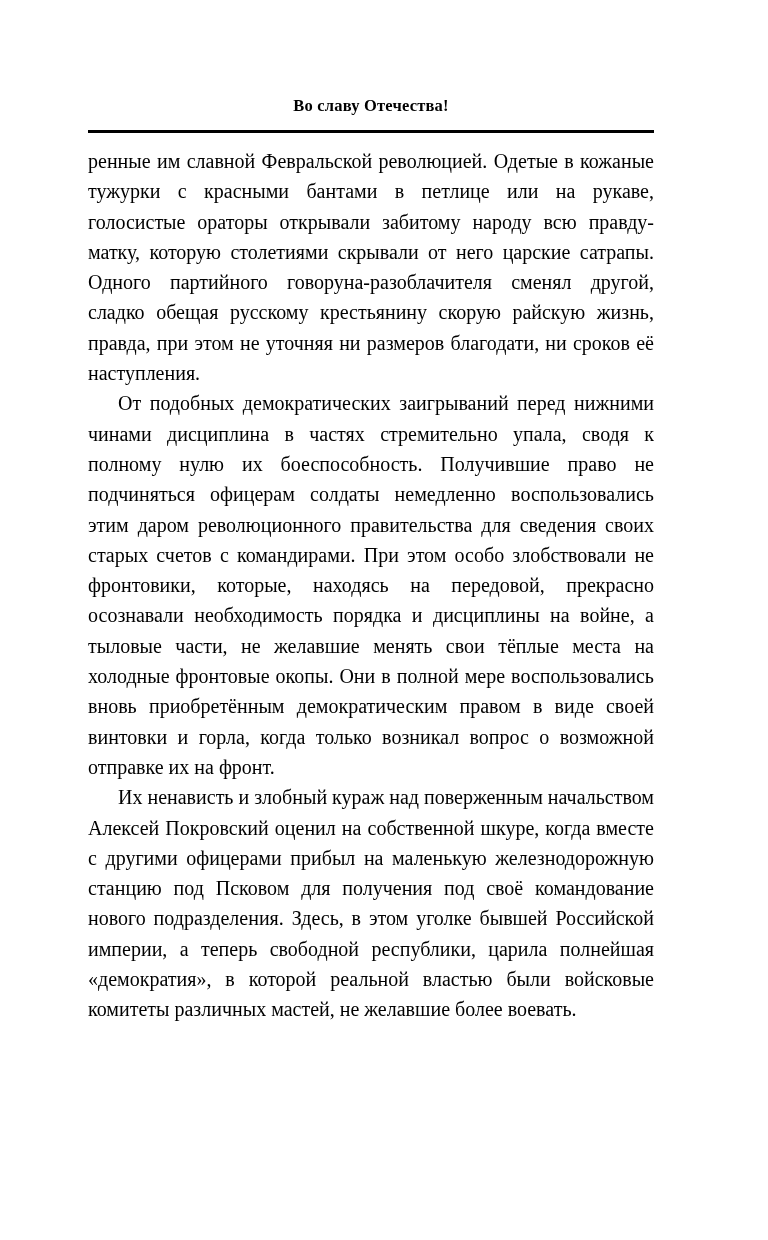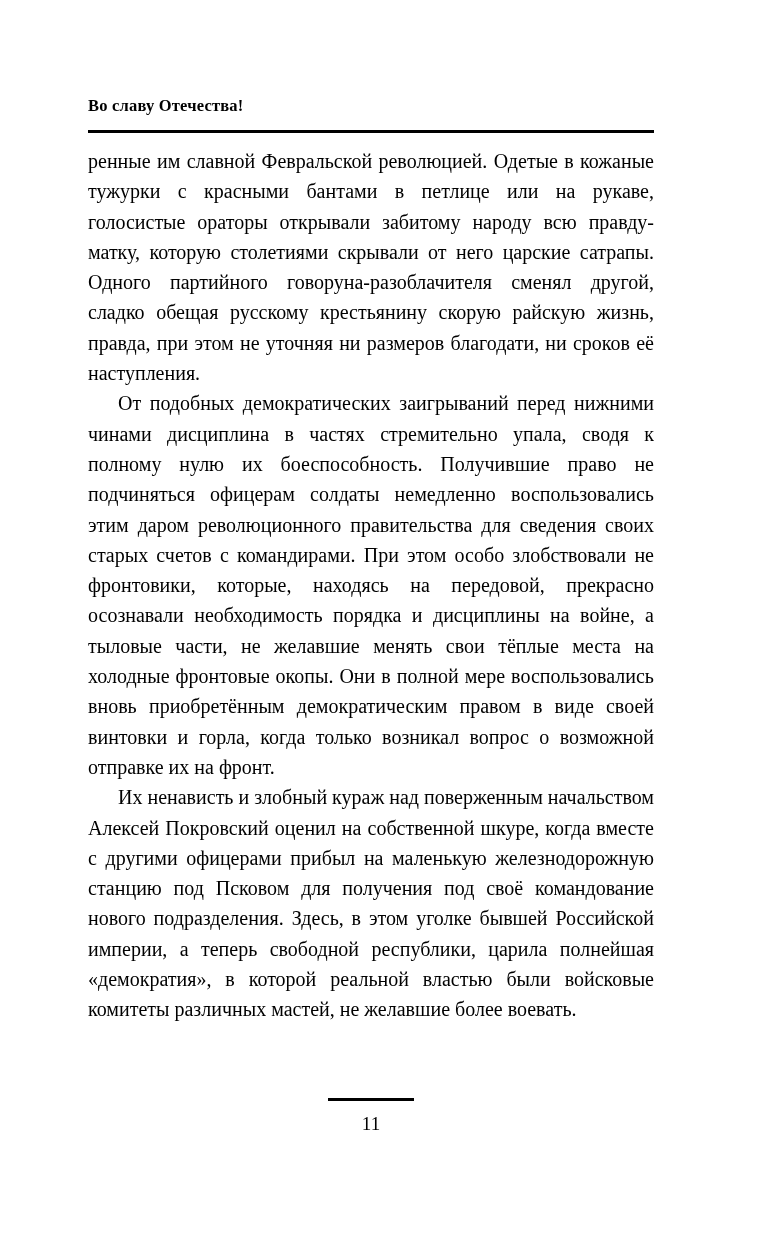--- a/index.html
+++ b/index.html
@@ -18,21 +18,21 @@
     position: relative;
     width: 768px;
     height: 1240px;
     box-sizing: border-box;
   }
   .header {
     position: absolute;
     top: 96px;
     left: 88px;
     width: 566px;
-    text-align: left;
+    text-align: center;
   }
   .header-title {
     font-family: "Liberation Serif", "DejaVu Serif", serif;
     font-weight: bold;
     font-size: 16.5px;
     letter-spacing: 0.2px;
     display: inline-block;
   }
   .header-rule {
     position: absolute;
@@ -87,18 +87,14 @@
     <span class="header-title">Во славу Отечества!</span>
   </div>
   <div class="header-rule"></div>
 
   <div class="body-text">
     <p>ренные им славной Февральской революцией. Одетые в кожаные тужурки с красными бантами в петлице или на рукаве, голосистые ораторы открывали забитому народу всю правду-матку, которую столетиями скрывали от него царские сатрапы. Одного партийного говоруна-разоблачителя сменял другой, сладко обещая русскому крестьянину скорую райскую жизнь, правда, при этом не уточняя ни размеров благодати, ни сроков её наступления.</p>
     <p class="indent">От подобных демократических заигрываний перед нижними чинами дисциплина в частях стремительно упала, сводя к полному нулю их боеспособность. Получившие право не подчиняться офицерам солдаты немедленно воспользовались этим даром революционного правительства для сведения своих старых счетов с командирами. При этом особо злобствовали не фронтовики, которые, находясь на передовой, прекрасно осознавали необходимость порядка и дисциплины на войне, а тыловые части, не желавшие менять свои тёплые места на холодные фронтовые окопы. Они в полной мере воспользовались вновь приобретённым демократическим правом в виде своей винтовки и горла, когда только возникал вопрос о возможной отправке их на фронт.</p>
     <p class="indent">Их ненависть и злобный кураж над поверженным начальством Алексей Покровский оценил на собственной шкуре, когда вместе с другими офицерами прибыл на маленькую железнодорожную станцию под Псковом для получения под своё командование нового подразделения. Здесь, в этом уголке бывшей Российской империи, а теперь свободной республики, царила полнейшая «демократия», в которой реальной властью были войсковые комитеты различных мастей, не желавшие более воевать.</p>
   </div>
 
-  <div class="footer">
-    <div class="footer-rule"></div>
-    <div class="page-number">11</div>
-  </div>
 
 </div>
 
 </body></html>

